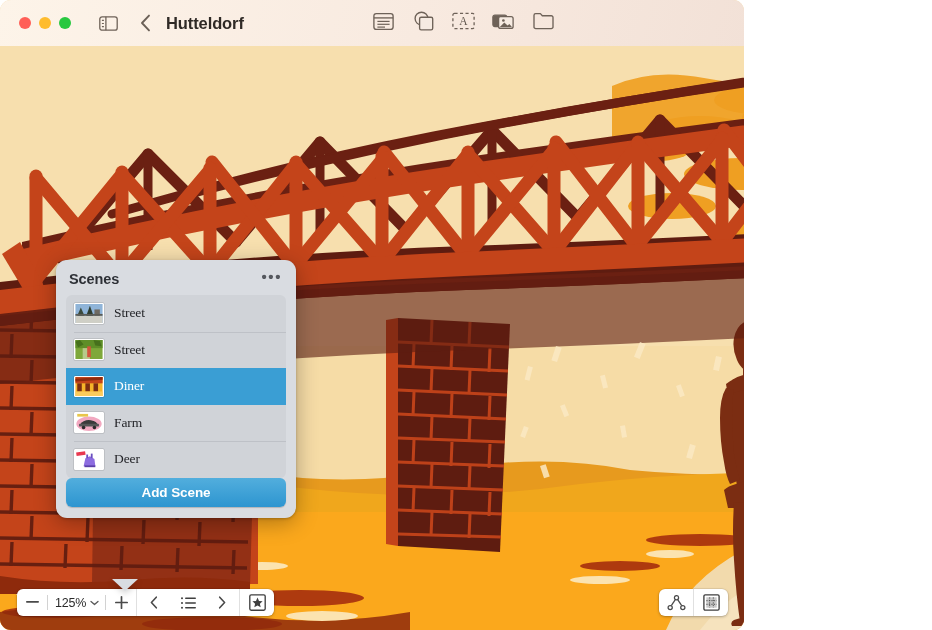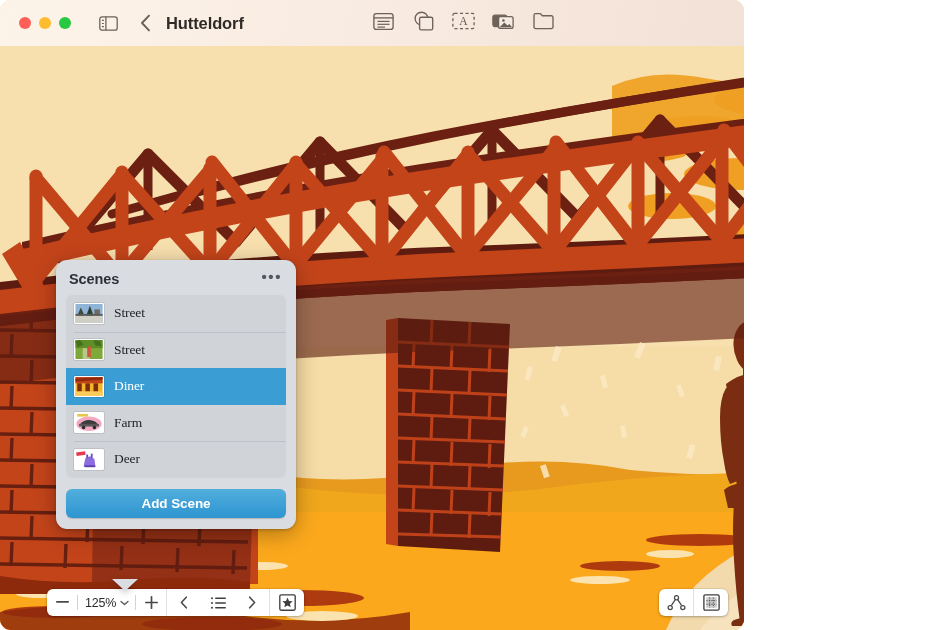--- a/index.html
+++ b/index.html
@@ -97,21 +97,20 @@
     background:#fff; border:1px solid #fff;
     border-radius:1px; overflow:hidden; position:relative;
     box-shadow:0 0 0 0.5px rgba(0,0,0,0.18);
   }
   .thumb svg{ display:block; width:100%; height:100%; }
   .scene-label{
     margin-left:10px; font-size:13.5px; color:#232428; letter-spacing:-0.1px;font-family:Liberation Serif, serif;
   }
   .scene-row.sel .scene-label{ color:#fff; }
   #add-scene{
-    margin-top:11px;
     height:29px; border-radius:6px;
     background:linear-gradient(180deg,#52AEDD 0%,#2D95D0 100%);
     color:#fff; font-size:13.5px; font-weight:bold;
     display:flex; align-items:center; justify-content:center;
     box-shadow:0 1px 1px rgba(0,0,0,0.18);
     letter-spacing:-0.1px;
   }
   #pop-arrow{
     position:absolute; left:112px; top:579px;
     width:0; height:0;
@@ -125,21 +124,21 @@
   
   .btm{
     position:absolute; bottom:14px;
     height:27px;
     background:#FFFFFF;
     border-radius:6px;
     box-shadow:0 1px 3px rgba(0,0,0,0.26), 0 0 0 0.5px rgba(0,0,0,0.10);
     display:flex; align-items:center;
     z-index:45;
   }
-  #btm-left{ left:17px;margin-left:30px; }
+  #btm-left{ left:17px; }
   #btm-right{ right:16px; }
   .btm-cell{
     height:27px; display:flex; align-items:center; justify-content:center;
     color:#4A4A4A;
   }
   .vdiv{ width:1px; height:15px; background:#D2D2D2; }
   #zoom-val{
     font-size:12.5px; color:#2B2B2B; padding:0 4px 0 7px; letter-spacing:-0.2px;
   }
   .chev-sm{ margin-right:6px; color:#5A5A5A; }

